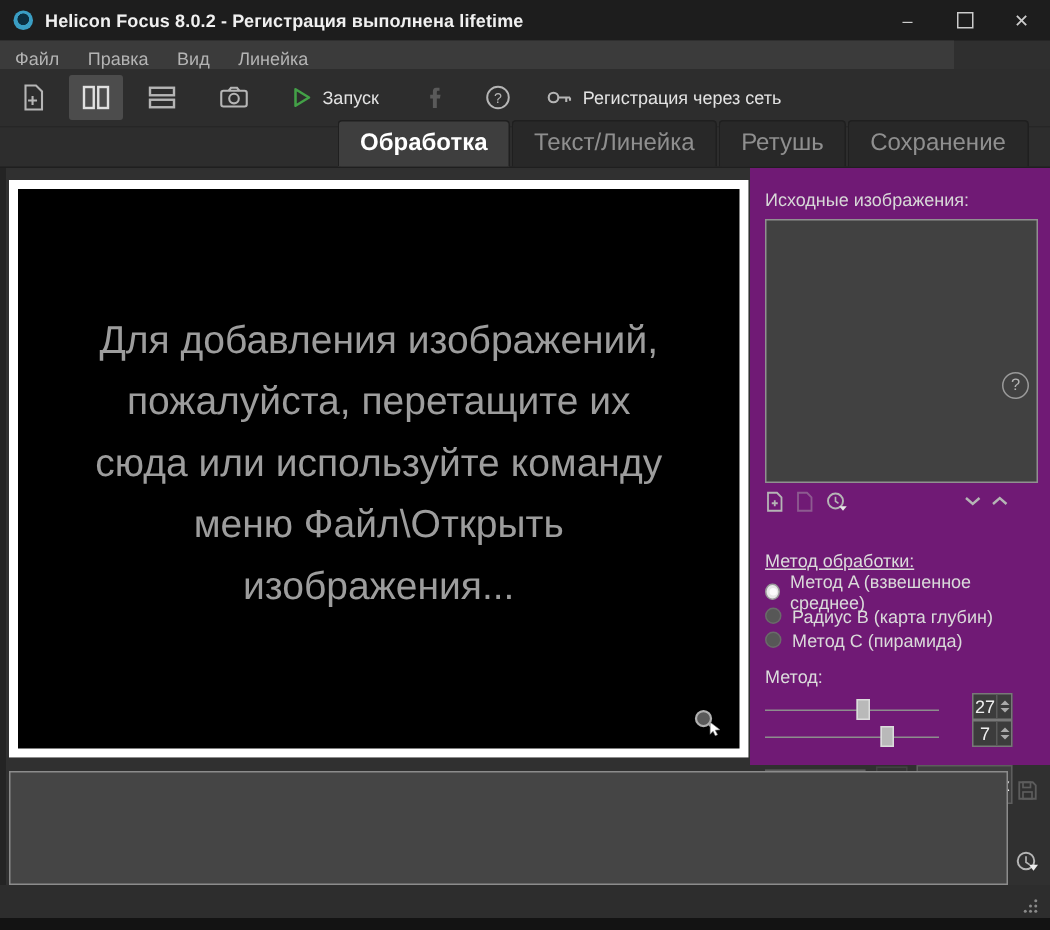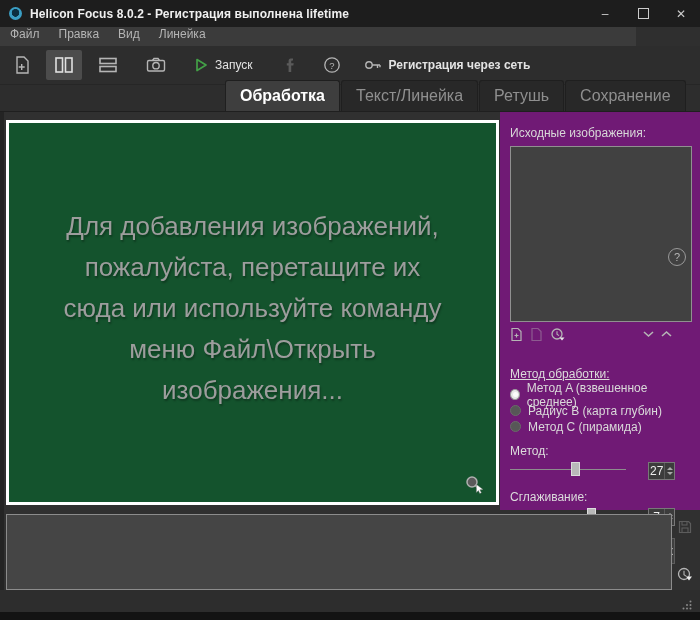--- a/index.html
+++ b/index.html
@@ -13,43 +13,43 @@
     display:flex;align-items:center;color:#e6e6e6;}
   .app-logo{width:13px;height:13px;border-radius:50%;margin:0 8px 0 9px;
     background:radial-gradient(circle at 50% 45%, #0c2f40 0 38%, #3a9ec4 42% 78%, #14394a 82%);}
   .title-text{font-size:12px;font-weight:bold;color:#f0f0f0;letter-spacing:.1px;}
   .win-controls{margin-left:auto;display:flex;height:27px;}
   .win-btn{width:38px;height:27px;display:flex;align-items:center;justify-content:center;
     color:#cccccc;font-size:12px;cursor:default;}
   .win-btn .maxbox{width:9px;height:9px;border:1px solid #cccccc;display:block;}
   
   .menubar{position:absolute;left:0;top:27px;width:636px;height:19px;background:#3b3b3b;
-    display:flex;align-items:flex-start;gap:19px;padding-left:10px;box-sizing:border-box;}
+    display:flex;align-items:flex-end;gap:19px;padding-left:10px;box-sizing:border-box;}
   .menu-item{font-size:12px;color:#b4b4b4;}
   
   .toolbar{position:absolute;left:0;top:46px;width:700px;height:39px;background:#2d2d2d;
     display:flex;align-items:center;border-bottom:1px solid #262626;box-sizing:border-box;}
   .tbtn{height:30px;display:flex;align-items:center;justify-content:center;padding:0 7px;
     margin-left:2px;border-radius:2px;color:#b5b5b5;}
   .tbtn.sel{background:#4c4c4c;}
   .tbtn svg{display:block;}
   .tbtn .lbl{font-size:12px;color:#e3e3e3;margin-left:6px;}
   .dim{opacity:.42;}
   
   .tabstrip{position:absolute;left:0;top:85px;width:700px;height:27px;background:#2d2d2d;
     border-bottom:1px solid #1f1f1f;box-sizing:border-box;display:flex;align-items:flex-end;}
   .tabs{display:flex;margin-left:225px;}
   .tab{font-size:16px;color:#8f8f8f;background:#282828;border:1px solid #1f1f1f;border-bottom:none;
     padding:6px 14px 6px;border-radius:3px 3px 0 0;margin-right:1px;}
   .tab.active{background:#3e3e3e;color:#ffffff;font-weight:bold;}
   
   .content-bg{position:absolute;left:0;top:112px;width:700px;height:478px;background:#303030;}
   .edge-l{position:absolute;left:0;top:112px;width:4px;height:478px;background:#242424;}
-  .viewer{position:absolute;left:6px;top:120px;width:493px;height:385px;background:#14532d;
-    border:3px solid #ffffff;box-sizing:border-box;display:flex;align-items:center;justify-content:center;}
+  .viewer{position:absolute;left:6px;top:120px;width:493px;height:385px;background:#000000;
+    border:6px solid #ffffff;box-sizing:border-box;display:flex;align-items:center;justify-content:center;}
   .drop-hint{white-space:pre-line;text-align:center;color:#9d9d9d;font-size:26px;line-height:1.58;
     text-shadow:1px 2px 2px rgba(0,0,0,.30);margin-top:-8px;}
   .viewer-zoom{position:absolute;right:10px;bottom:8px;width:22px;height:20px;}
   
   .rpanel{position:absolute;left:500px;top:112px;width:200px;height:398px;background:#701a75;
     box-sizing:border-box;padding:14px 25px 0 10px;color:#dcdcdc;font-size:12px;}
   .rp-label{color:#d8d8d8;margin-bottom:6px;}
   .listbox{width:182px;height:176px;background:#414141;border:1px solid #909090;box-sizing:border-box;}
   .list-icons{display:flex;align-items:center;height:18px;margin-top:3px;color:#b5b5b5;}
   .list-icons svg{display:block;}
@@ -58,21 +58,21 @@
   .method-title{margin:24px 0 6px;text-decoration:underline;}
   .radio-row{display:flex;align-items:center;height:15px;margin-bottom:1px;}
   .radio{width:11px;height:11px;border-radius:50%;background:#575757;border:1px solid #6a6a6a;
     box-sizing:border-box;margin-right:7px;position:relative;}
   .radio.on{background:#e8e8e8;border-color:#9a9a9a;}
   .radio.on::after{content:"";position:absolute;left:2px;top:2px;width:5px;height:5px;border-radius:50%;background:#fcfcfc;}
   .radio-lbl{color:#dadada;}
   .method-help{position:absolute;right:14px;top:248px;width:16px;height:16px;border-radius:50%;
     border:1px solid #9a9a9a;color:#b5b5b5;font-size:11px;display:flex;align-items:center;justify-content:center;}
   .param-label{margin:10px 0 4px;}
-  .slider-row{display:flex;align-items:flex-start;height:18px;gap:16px;}
+  .slider-row{display:flex;align-items:flex-end;height:18px;gap:16px;}
   .slider{position:relative;width:142px;height:14px;margin-right:6px;}
   .slider .track{position:absolute;left:0;right:0;top:7px;height:1px;background:#8d8d8d;}
   .slider .thumb{position:absolute;top:0;width:9px;height:14px;background:#b9b9b9;border:1px solid #dcdcdc;box-sizing:border-box;}
   .spin{width:32px;height:18px;background:#3c3c3c;border:1px solid #787878;box-sizing:border-box;
     display:flex;align-items:center;color:#efefef;}
   .spin .val{flex:1;text-align:center;font-size:12px;}
   .spin .arrows{width:9px;display:flex;flex-direction:column;align-items:center;justify-content:center;gap:2px;border-left:1px solid #5a5a5a;height:100%;}
   .spin .a-up{width:0;height:0;border-left:3px solid transparent;border-right:3px solid transparent;border-bottom:3px solid #aaa;}
   .spin .a-dn{width:0;height:0;border-left:3px solid transparent;border-right:3px solid transparent;border-top:3px solid #aaa;}
   .btn-row{display:flex;align-items:center;margin-top:12px;}
@@ -170,21 +170,21 @@
         </svg>
     </span>
   </span>
   <span class="tbtn" style="margin-left:8px">
     <span>
       <svg width="20" height="16" viewBox="0 0 20 16">
           <circle cx="6" cy="8" r="3.2" fill="none" stroke="#b5b5b5" stroke-width="1.4"></circle>
           <path d="M9 8h8M14.5 8v3M17 8v2.2" stroke="#b5b5b5" stroke-width="1.4" fill="none"></path>
         </svg>
     </span>
-    <span class="lbl" style="font-weight:bold">Регистрация через сеть</span>
+    <span class="lbl" style="font-weight:normal">Регистрация через сеть</span>
   </span>
 </div>
 
 <div class="tabstrip">
   <div class="tabs">
     <span class="tab active">Обработка</span>
     <span class="tab">Текст/Линейка</span>
     <span class="tab">Ретушь</span>
     <span class="tab">Сохранение</span>
   </div>
@@ -268,21 +268,20 @@
     </span>
     <span class="spin">
       <span class="val">27</span>
       <span class="arrows">
           <span class="a-up"></span>
           <span class="a-dn"></span>
         </span>
     </span>
   </div>
 
-  <div class="param-label">Сглаживание:</div>
   <div class="slider-row">
     <span class="slider">
       <span class="track"></span>
       <span class="thumb" style="left:66%"></span>
     </span>
     <span class="spin">
       <span class="val">7</span>
       <span class="arrows">
           <span class="a-up"></span>
           <span class="a-dn"></span>

